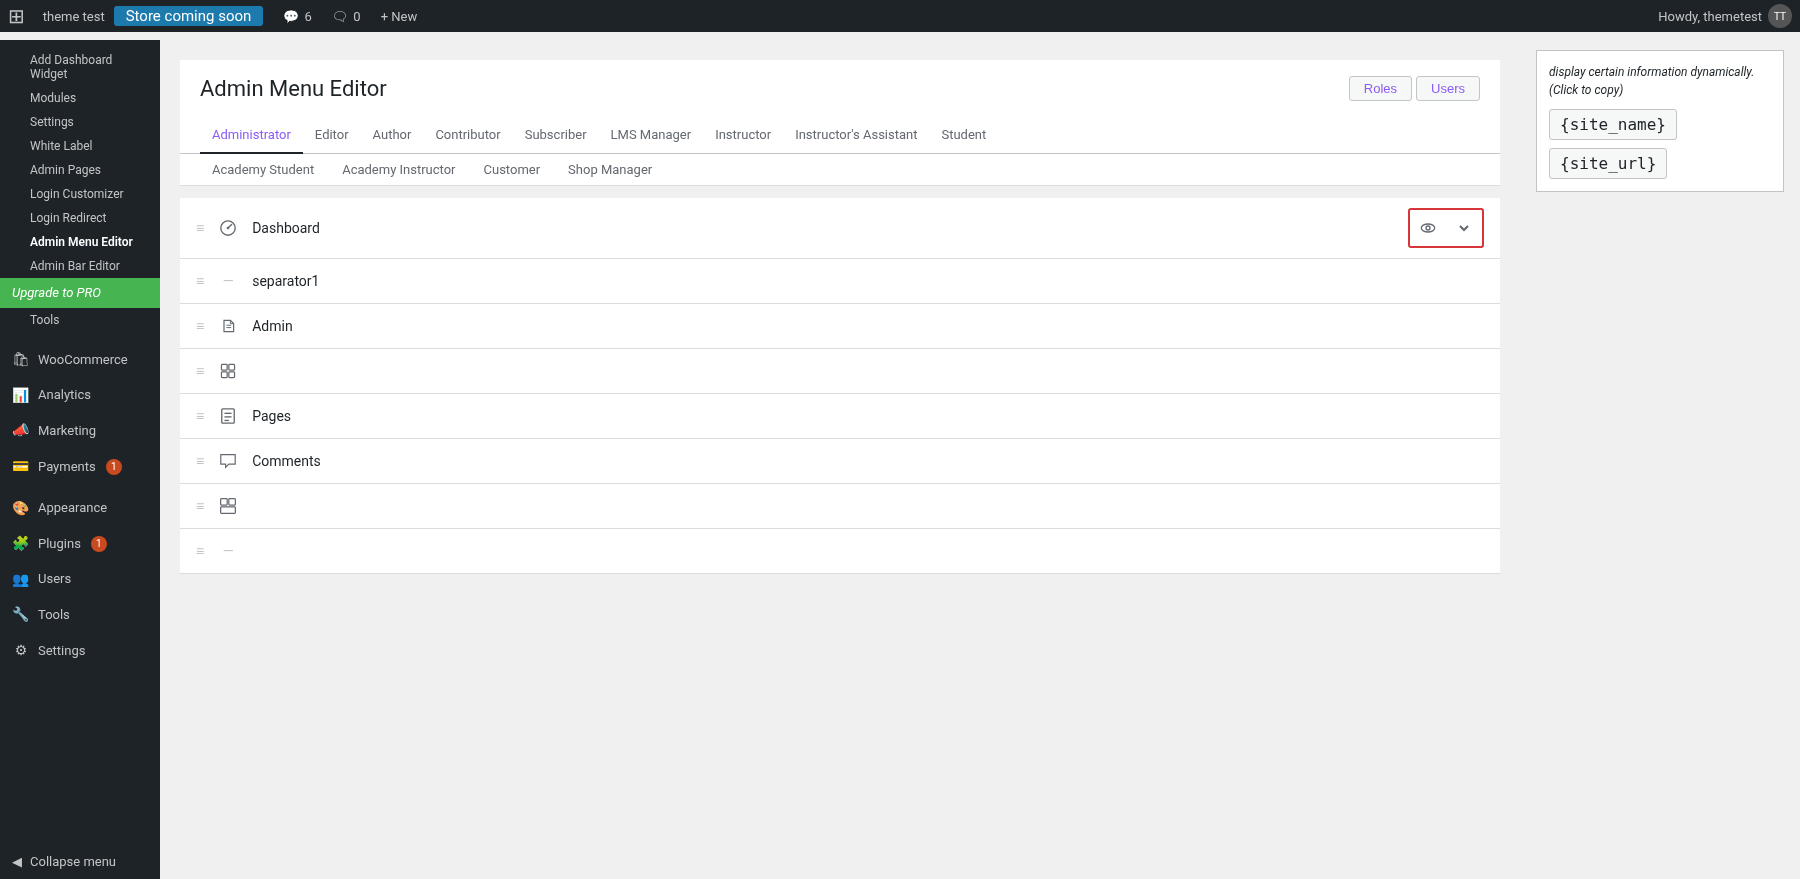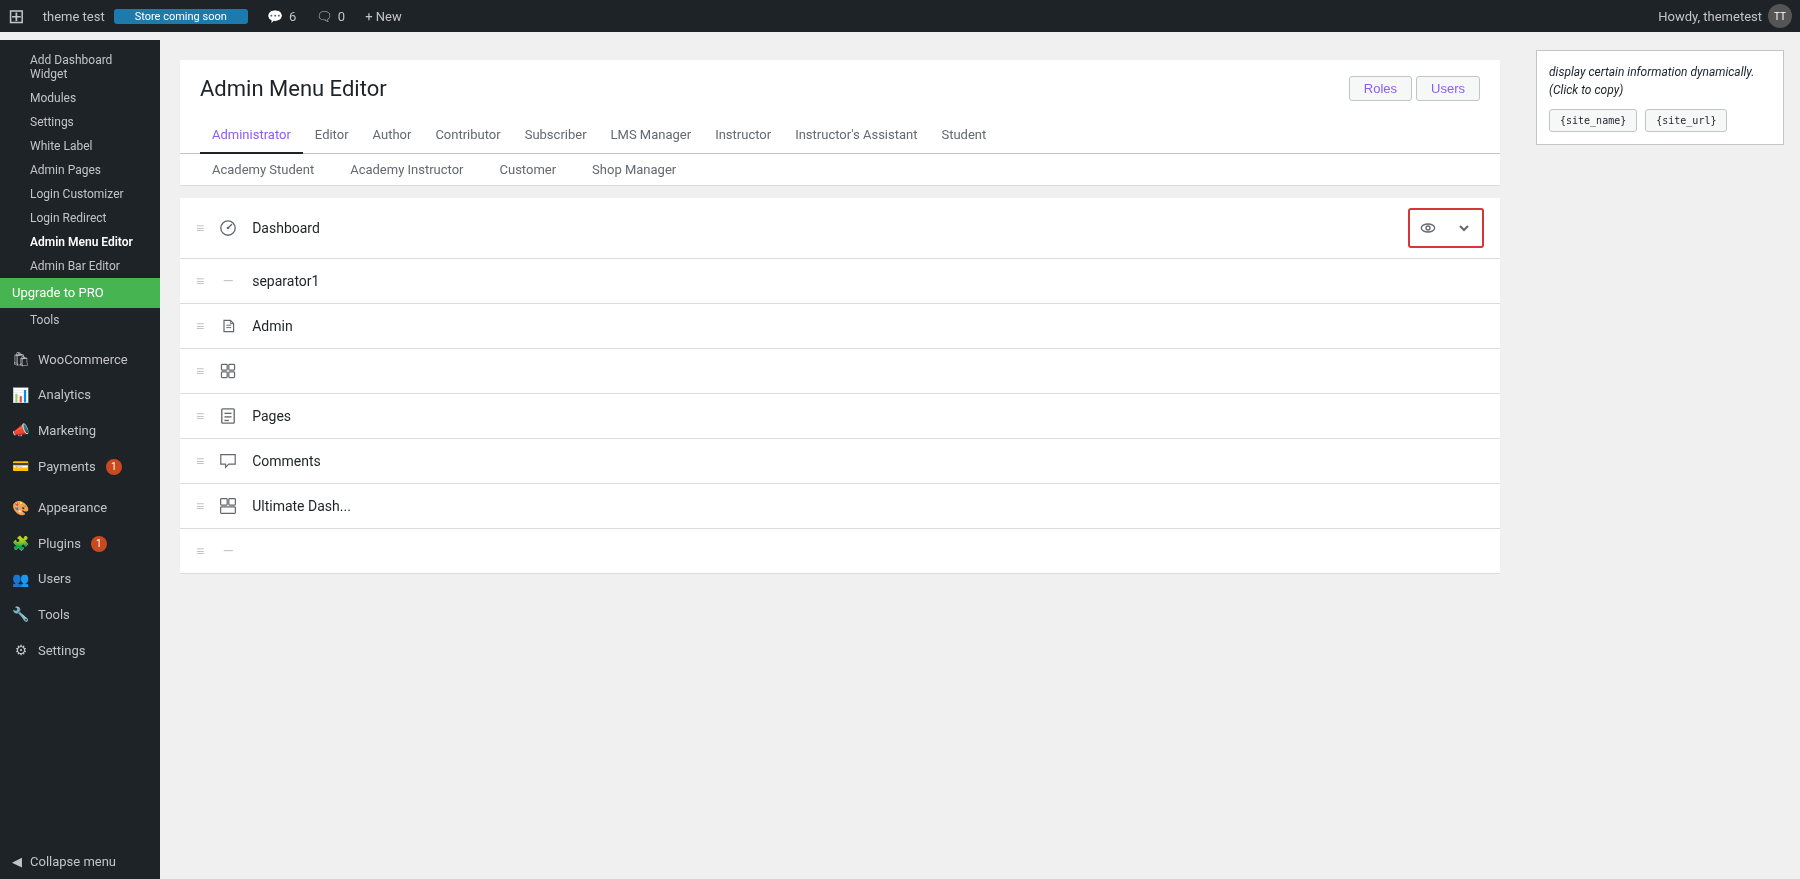--- a/index.html
+++ b/index.html
@@ -14,21 +14,21 @@
       padding: 0 8px;
       color: #c3c4c7;
       position: fixed;
       top: 0; left: 0; right: 0;
       z-index: 100;
     }
     .adminbar-logo { color: #c3c4c7; margin-right: 8px; font-size: 20px; }
     .adminbar-item { display: flex; align-items: center; gap: 5px; padding: 0 10px; height: 32px; color: #c3c4c7; cursor: pointer; font-size: 13px; }
     .store-coming-soon-badge {
       background: #1d7aad; color: #fff; border-radius: 3px;
-      padding: 1px 21px; font-size: 11px; margin-left: 4px;
+      padding: 1px 12px; font-size: 15px; margin-left: 4px;
     }
     .adminbar-right { margin-left: auto; display: flex; align-items: center; }
     .adminbar-howdy { color: #c3c4c7; font-size: 13px; display: flex; align-items: center; gap: 6px; }
     .adminbar-avatar { width: 24px; height: 24px; background: #555; border-radius: 50%; display: flex; align-items: center; justify-content: center; color: #fff; font-size: 10px; }
 
     
     .wp-layout { display: flex; padding-top: 40px; min-height: 879px; }
 
     
     #adminmenu {
@@ -117,21 +117,21 @@
       padding: 10px 12px;
       color: #646970;
       cursor: pointer;
       font-size: 13px;
       border-bottom: 2px solid transparent;
       margin-bottom: -1px;
     }
     .nav-tab.active { color: #8b5cf6; border-bottom: 2px solid #1d2327; font-weight: 400; }
     .nav-tabs-row2 {
       display: flex;
-      gap: 12px;
+      gap: 4px;
       padding: 0 20px;
       background: #fff;
       border-bottom: 1px solid #dcdcde;
     }
     .nav-tab-small {
       padding: 8px 12px;
       color: #646970;
       cursor: pointer;
       font-size: 13px;
     }
@@ -181,21 +181,21 @@
     .right-panel-text { font-size: 12px; color: #1d2327; margin-bottom: 10px; line-height: 1.5; font-style: italic; }
     .token-buttons { display: flex; gap: 8px; flex-wrap: wrap; margin-top: 8px; }
     .token-btn {
       background: #f6f7f7;
       border: 1px solid #c3c4c7;
       color: #1d2327;
       padding: 5px 10px;
       border-radius: 3px;
       cursor: pointer;
       font-family: monospace;
-      font-size: 10px;
+      font-size: 16px;
     }
 
     
     .separator-icon { color: #c3c4c7; font-size: 14px; }
 
     .menu-editor-content { background: #fff; margin-top: 12px; }
   </style>
 </head>
 <body>
 
@@ -231,21 +231,21 @@
   <div id="adminmenu" style="position:relative;">
     <div class="menu-sub-item">Add Dashboard Widget</div>
     <div class="menu-sub-item">Modules</div>
     <div class="menu-sub-item">Settings</div>
     <div class="menu-sub-item">White Label</div>
     <div class="menu-sub-item">Admin Pages</div>
     <div class="menu-sub-item">Login Customizer</div>
     <div class="menu-sub-item">Login Redirect</div>
     <div class="menu-sub-item active">Admin Menu Editor</div>
     <div class="menu-sub-item">Admin Bar Editor</div>
-    <div class="menu-item highlight" style="padding: 6px 12px;">
+    <div class="menu-item highlight" style="padding: 6px 12px; font-style: italic;">
       <span>Upgrade to PRO</span>
     </div>
     <div class="menu-sub-item">Tools</div>
 
     <div style="height: 10px;"></div>
 
     <div class="menu-item">
       <span class="menu-icon">🛍</span>
       <span>WooCommerce</span>
     </div>
@@ -408,21 +408,20 @@
 
         <div class="menu-row">
           <span class="drag-handle">≡</span>
           <span class="menu-item-icon">
             <svg width="18" height="18" viewBox="0 0 22 22" fill="none" stroke="#646970" stroke-width="1.5">
               <rect x="2" y="2" width="8" height="8" rx="1"></rect>
               <rect x="12" y="2" width="8" height="8" rx="1"></rect>
               <rect x="2" y="12" width="18" height="8" rx="1"></rect>
             </svg>
           </span>
-          <span class="menu-item-name">Ultimate Dash...</span>
         </div>
 
         <div class="menu-row">
           <span class="drag-handle">≡</span>
           <span class="menu-item-icon separator-icon">—</span>
         </div>
 
       </div>
     </div>
 

